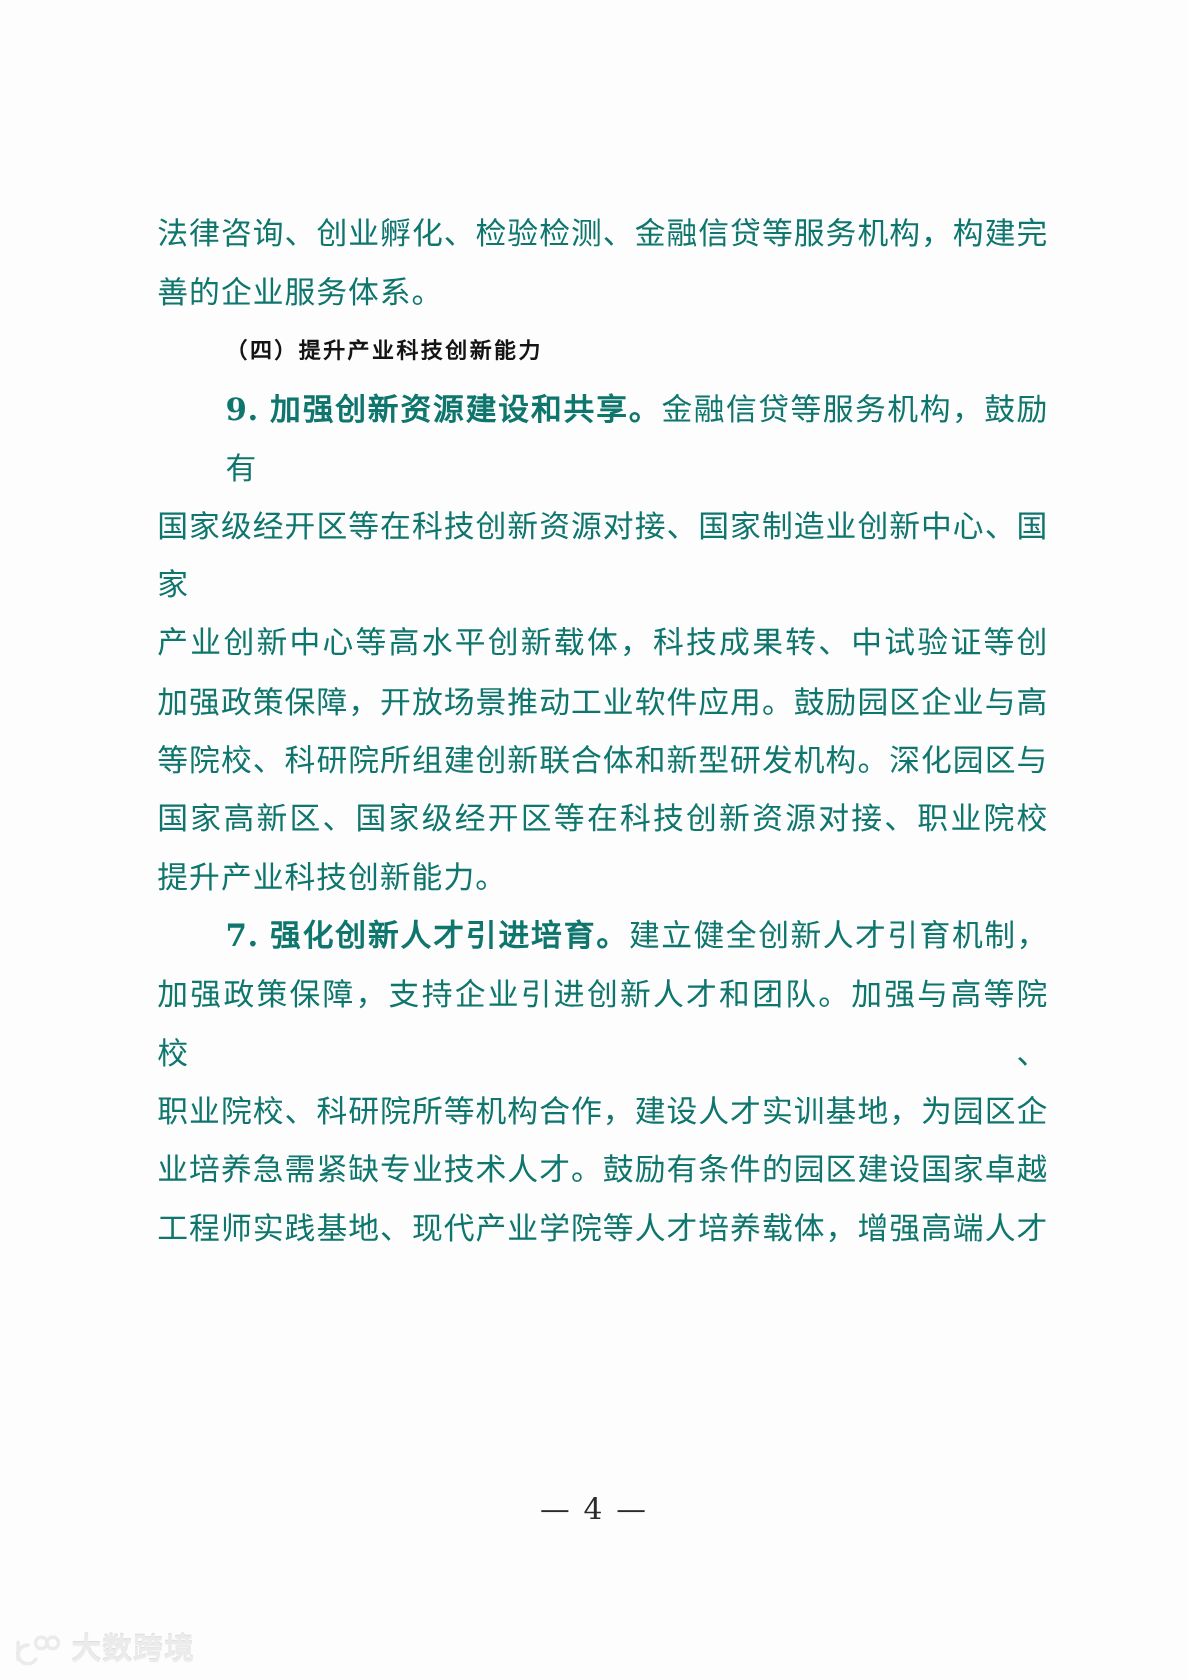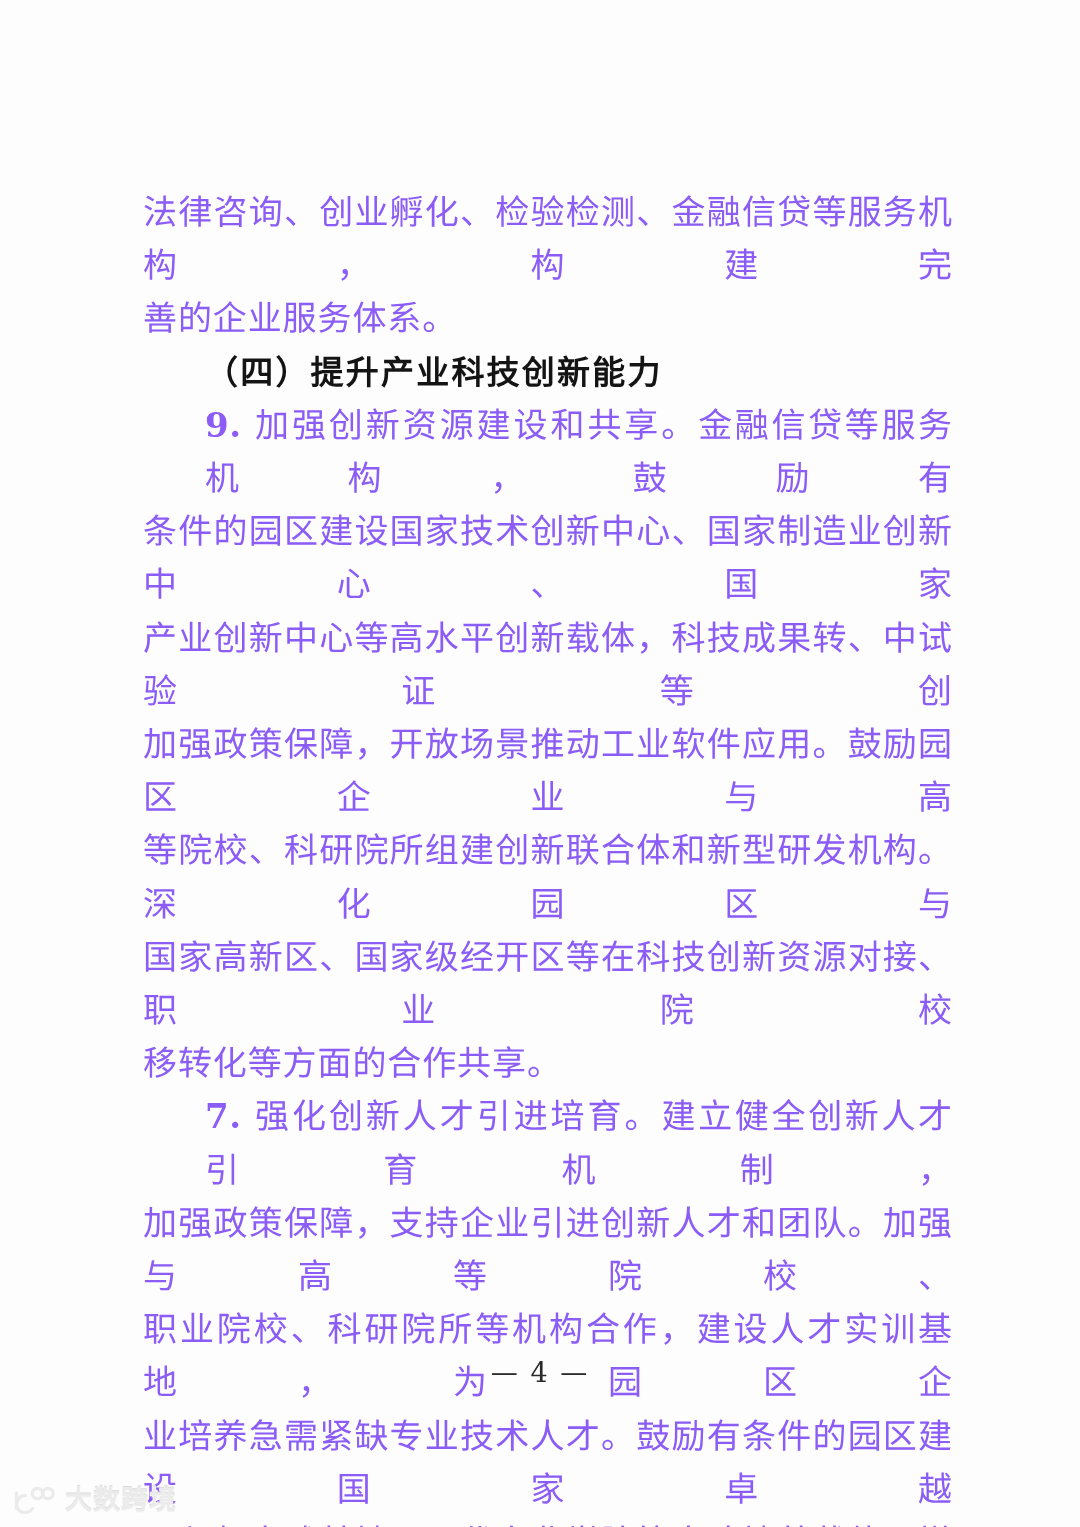--- a/index.html
+++ b/index.html
@@ -30,25 +30,25 @@
     left: 143px;
     top: 186px;
     width: 810px;
   }
 
   
   .para {
     margin: 0 0 0 0;
   }
   .line {
-    font-size: 34px;
+    font-size: 28px;
     line-height: 53.2px;
     letter-spacing: 0.9px;
     white-space: pre;
-    color: #8b5cf6;
+    color: #0f766e;
   }
   
   .line.just {
     text-align: justify;
     text-align-last: justify;
     white-space: normal;
   }
   .line.last {
     text-align: left;
     text-align-last: left;
@@ -56,32 +56,32 @@
   }
 
   
   .indent2 {
     text-indent: 0;
     padding-left: 62px;
   }
 
   
   .runin {
-    font-weight: 400;
+    font-weight: 700;
     letter-spacing: 1.2px;
   }
   .num {
     font-weight: 700;
     font-family: "DejaVu Serif", "Liberation Serif", serif;
     letter-spacing: 0.5px;
   }
 
   
   .section-heading {
-    font-size: 33px;
+    font-size: 20px;
     line-height: 53.2px;
     font-weight: 700;
     letter-spacing: 2.2px;
     padding-left: 62px;
     white-space: pre;
     color: #141414;
   }
 
   
   .page-number {
@@ -133,26 +133,26 @@
 
     <div class="para">
       <div class="line just">法律咨询、创业孵化、检验检测、金融信贷等服务机构，构建完</div>
       <div class="line last">善的企业服务体系。</div>
     </div>
 
     <div class="section-heading">（四）提升产业科技创新能力</div>
 
     <div class="para">
       <div class="line just indent2"><span class="num">9.</span><span> </span><span class="runin">加强创新资源建设和共享。</span><span>金融信贷等服务机构，鼓励有</span></div>
-      <div class="line just">条件的园区建设国家技术创新中心、国家制造业创新中心、国家</div>
+      <div class="line just">国家级经开区等在科技创新资源对接、国家制造业创新中心、国家</div>
       <div class="line just">产业创新中心等高水平创新载体，科技成果转、中试验证等创</div>
       <div class="line just">加强政策保障，开放场景推动工业软件应用。鼓励园区企业与高</div>
       <div class="line just">等院校、科研院所组建创新联合体和新型研发机构。深化园区与</div>
       <div class="line just">国家高新区、国家级经开区等在科技创新资源对接、职业院校</div>
-      <div class="line last">移转化等方面的合作共享。</div>
+      <div class="line last">提升产业科技创新能力。</div>
     </div>
 
     <div class="para">
       <div class="line just indent2"><span class="num">7.</span><span> </span><span class="runin">强化创新人才引进培育。</span><span>建立健全创新人才引育机制，</span></div>
       <div class="line just">加强政策保障，支持企业引进创新人才和团队。加强与高等院校、</div>
       <div class="line just">职业院校、科研院所等机构合作，建设人才实训基地，为园区企</div>
       <div class="line just">业培养急需紧缺专业技术人才。鼓励有条件的园区建设国家卓越</div>
       <div class="line just">工程师实践基地、现代产业学院等人才培养载体，增强高端人才</div>
 
     </div>

